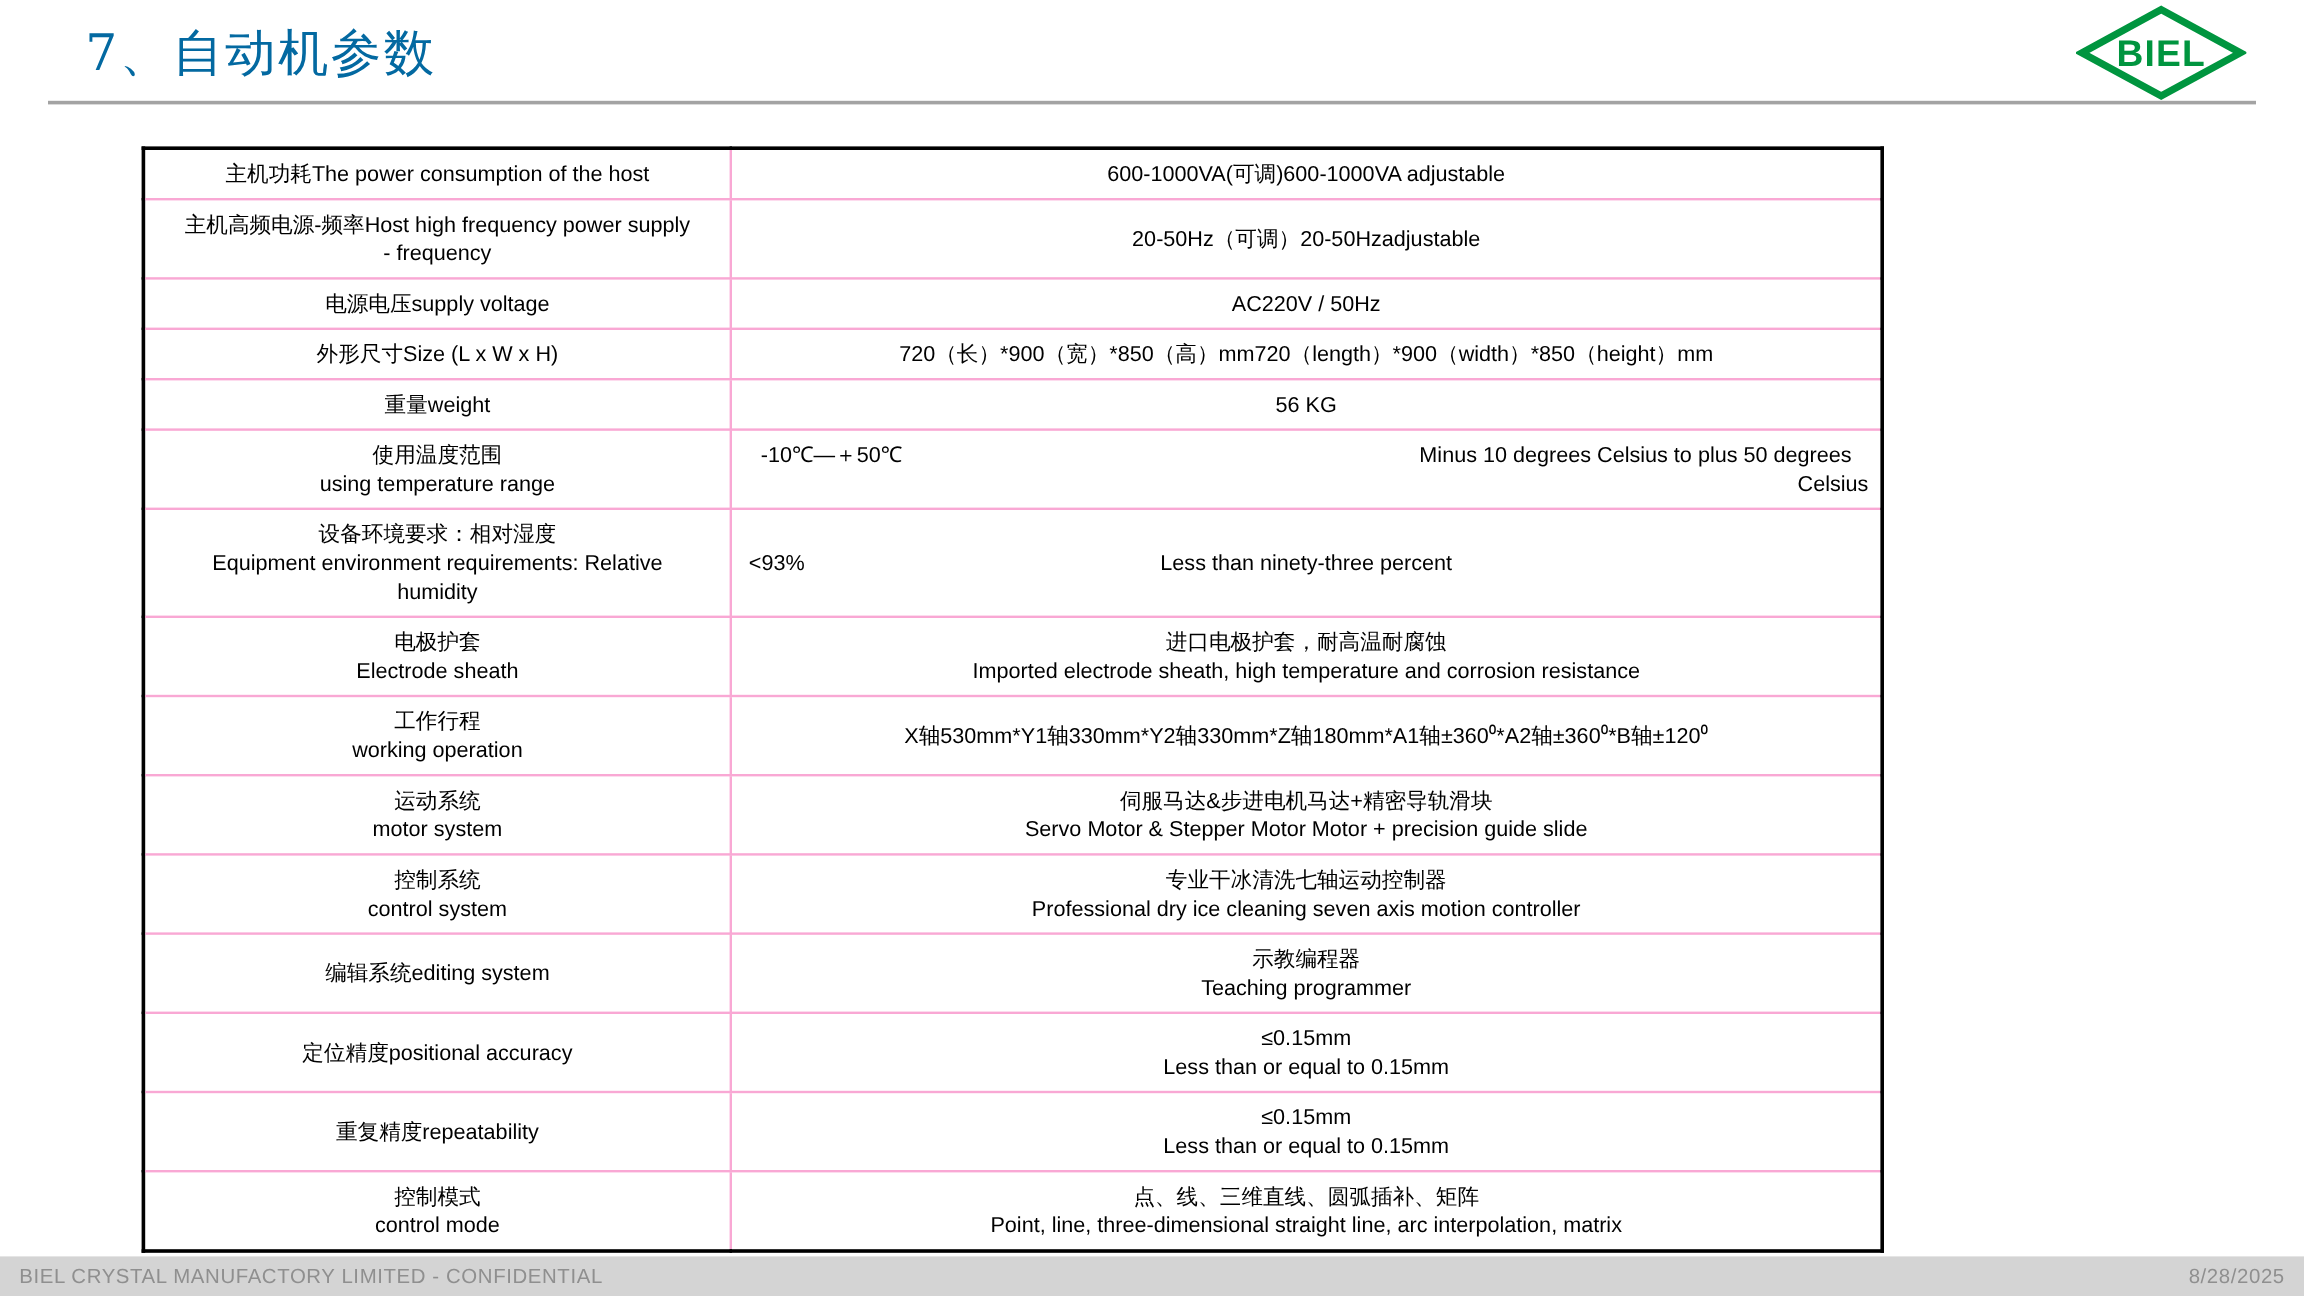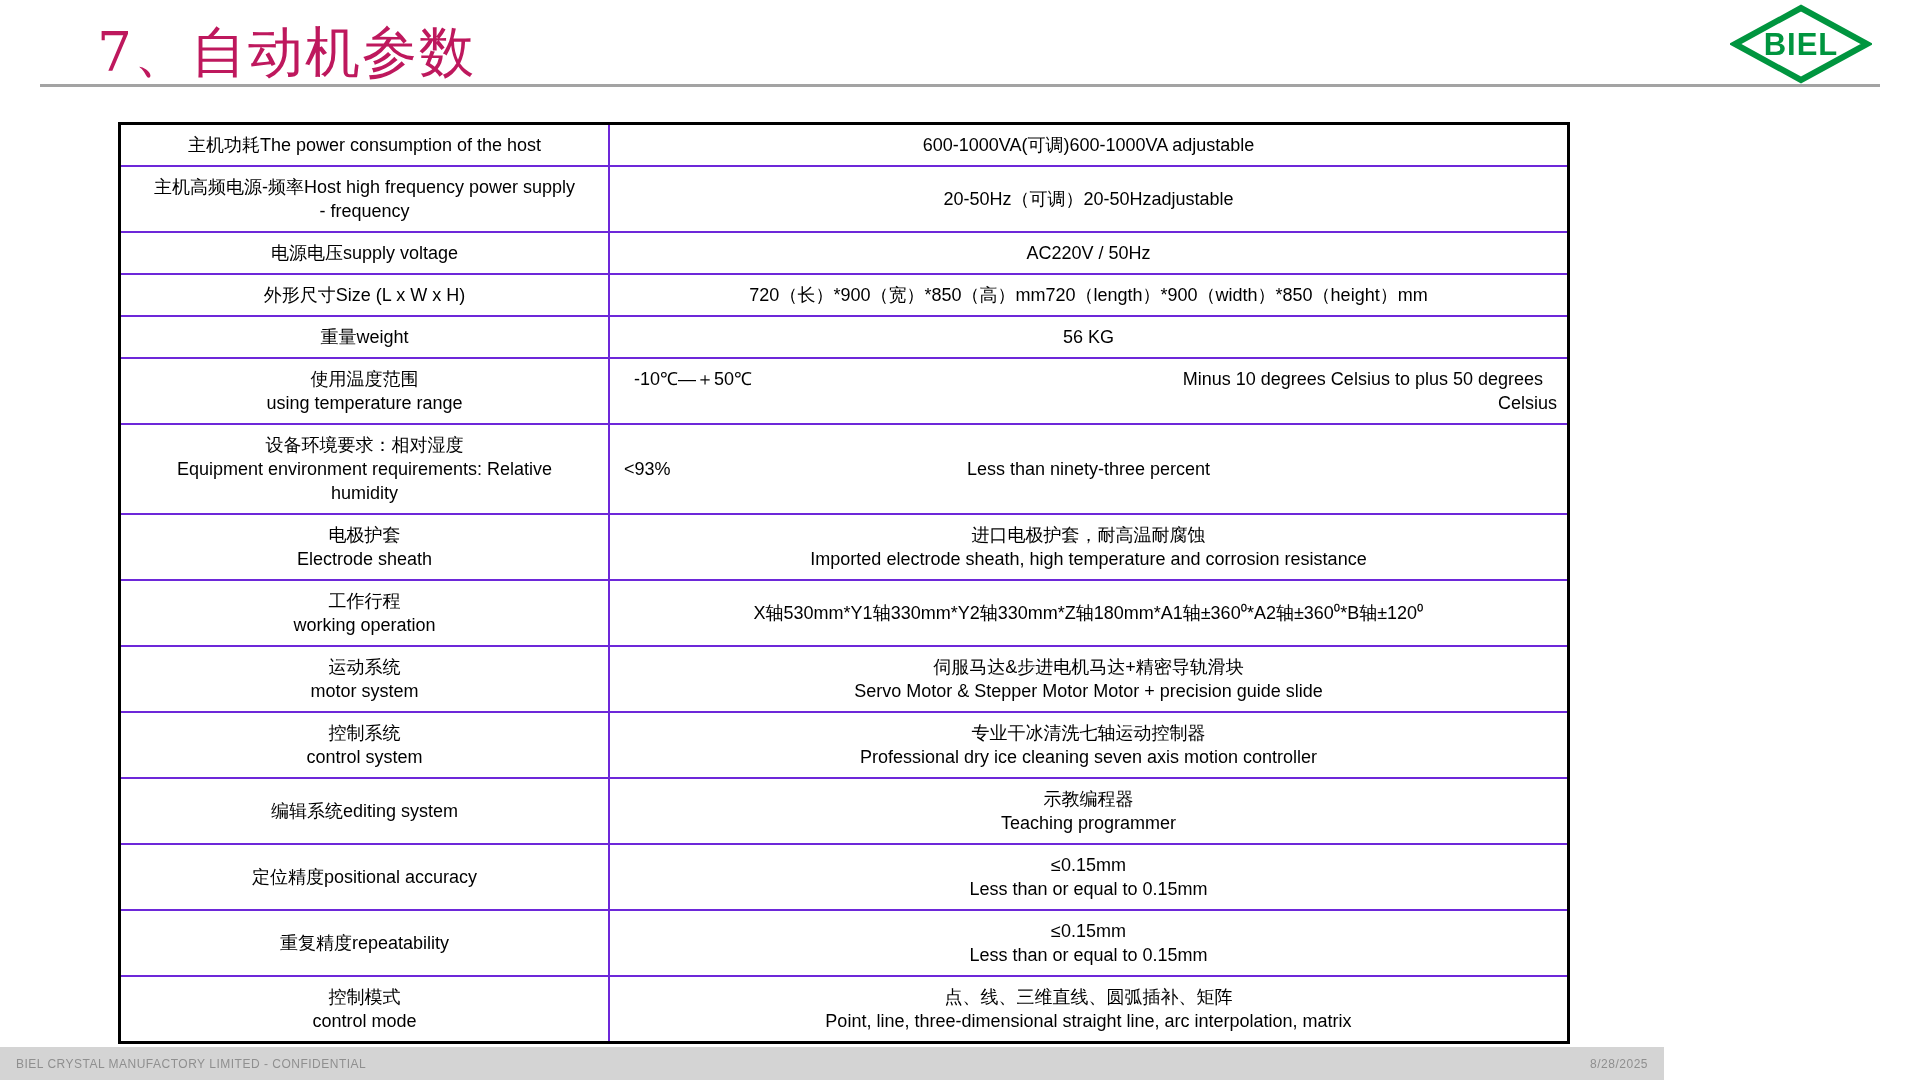--- a/index.html
+++ b/index.html
@@ -2,41 +2,41 @@
 <html><head>
 <meta charset="utf-8">
 <style>
   html,body{margin:0;padding:0;}
   body{
     width:1920px;height:1080px;position:relative;overflow:hidden;
     background:#ffffff;color:#000;
     font-family:"Liberation Sans",sans-serif;
   }
   .slide-title{
-    position:absolute;left:97px;top:16px;
+    position:absolute;left:71px;top:16px;
     font-family:"DejaVu Serif",serif;
-    font-size:55px;color:#be185d;letter-spacing:2px;
+    font-size:42px;color:#0369a1;letter-spacing:2px;
     white-space:nowrap;
   }
   .title-rule{
     position:absolute;left:40px;top:84px;width:1840px;height:3px;
     background:#a3a3a3;
   }
   .logo{position:absolute;top:4px;right:48px;width:142px;height:80px;}
   
   .param-table{
     position:absolute;left:118px;top:122px;width:1449px;
     display:table;table-layout:fixed;border-collapse:collapse;
     border:3px solid #000;
     font-size:18px;
   }
   .t-row{display:table-row;}
   .t-cell{
     display:table-cell;vertical-align:middle;
-    border:2px solid #6d28d9;
+    border:2px solid #f9a8d4;
     padding:8px 10px;
   }
   .label-cell{width:467px;text-align:center;}
   .value-cell{text-align:center;}
   .cell-line{line-height:24px;white-space:nowrap;}
   
   .pin-wrap{position:relative;width:100%;}
   .pin-wrap .pin-left{
     position:absolute;left:14px;top:0;line-height:24px;white-space:nowrap;
   }
@@ -44,25 +44,25 @@
   .pin-wrap .center-line{text-align:right;}
   
   .pin-center{position:relative;width:100%;}
   .pin-center .pin-left{
     position:absolute;left:4px;top:50%;transform:translateY(-50%);
     line-height:24px;white-space:nowrap;
   }
   .pin-center .center-line{text-align:center;}
   
   .footer-bar{
-    position:absolute;left:0;bottom:0;width:1664px;height:33px;
+    position:absolute;left:0;bottom:0;width:1920px;height:33px;
     background:#d4d4d4;color:#8f8f8f;
     display:flex;justify-content:space-between;align-items:center;
     padding:0 16px;box-sizing:border-box;
-    font-size:12px;letter-spacing:0.5px;
+    font-size:17px;letter-spacing:0.5px;
   }
 </style>
 </head>
 <body>
 
 <div class="slide-title">7、自动机参数</div>
 <div class="title-rule"></div>
 
 <div class="logo">
   <svg width="142" height="80" viewBox="0 0 142 80">

